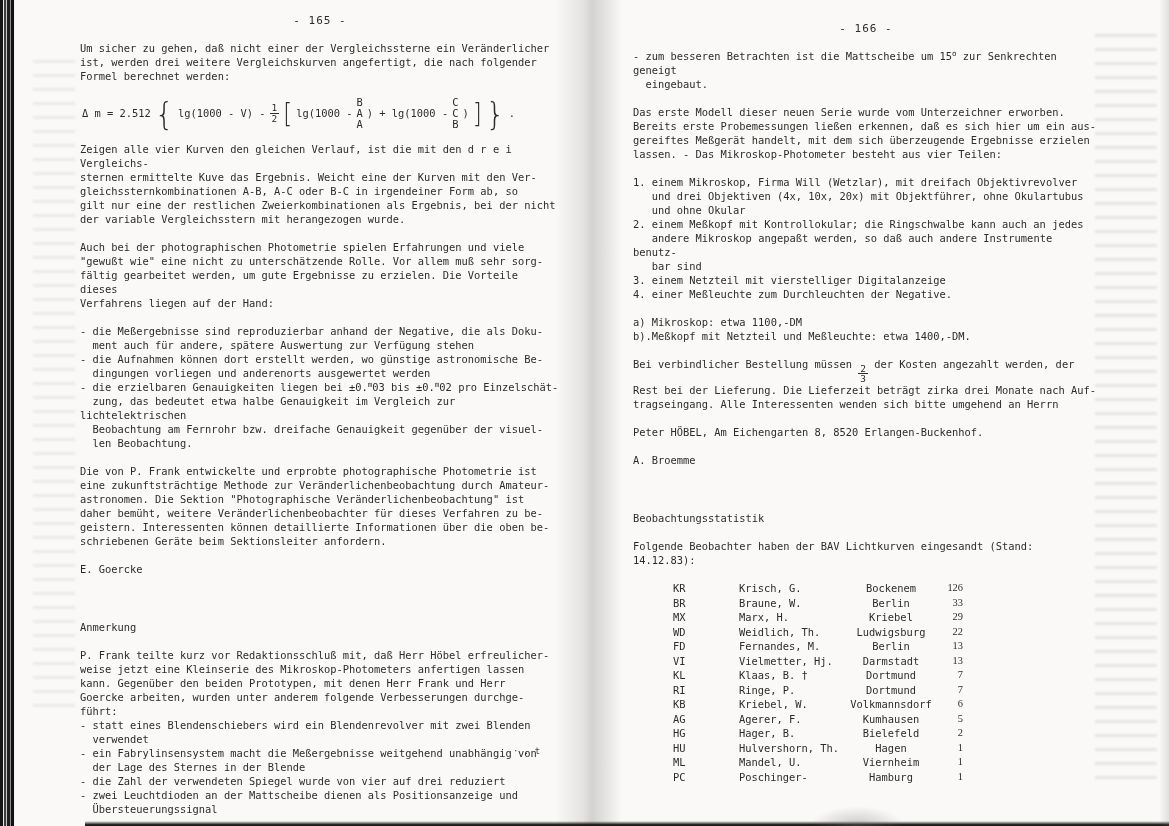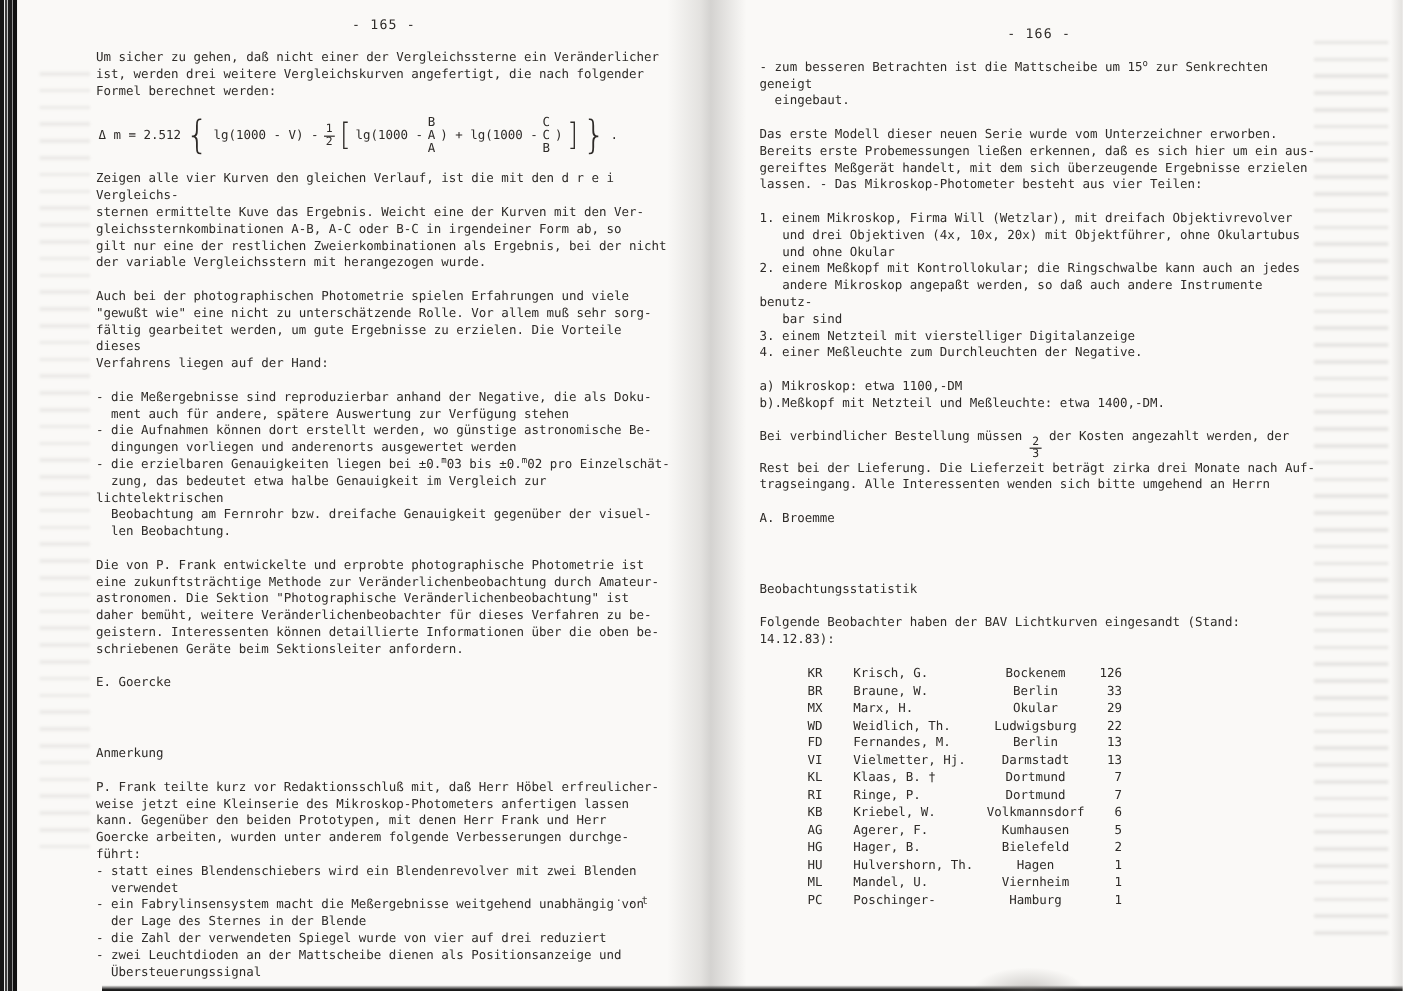--- a/index.html
+++ b/index.html
@@ -54,23 +54,23 @@
   .bracket{font-size:23px;font-weight:300;line-height:1;transform:scaleY(1.12);font-family:"DejaVu Sans",sans-serif;}
   .frac{display:inline-flex;flex-direction:column;align-items:center;font-size:9.5px;line-height:10px;}
   .frac .den{border-top:1px solid #2e2b28;padding:0 2px;}
   .fstack{display:inline-flex;flex-direction:column;align-items:center;font-size:10.4px;line-height:11px;}
   .frac-inline{display:inline-flex;flex-direction:column;align-items:center;font-size:9.5px;line-height:9px;vertical-align:-4px;}
   .frac-inline .den{border-top:1px solid #2e2b28;padding:0 2px;}
 
   .obs-table{margin-bottom:0;}
   .trow{display:flex;font-size:10.4px;line-height:14.5px;padding-left:40px;}
   .tc-code{width:38px;}
-  .tc-name{width:106px;}
+  .tc-name{width:106px;margin-left:28px;}
   .tc-city{width:92px;text-align:center;}
-  .tc-count{width:26px;text-align:right;}
+  .tc-count{width:26px;text-align:right;font-family:Liberation Serif, serif;}
   .corner-mark{position:absolute;left:498px;top:746px;font-size:9px;color:#4a4744;}
 </style>
 </head>
 <body>
 
 <div class="spine"></div>
 
 <div class="page page-left">
   <div class="bleed bleed-left"></div>
   <div class="pageno">- 165 -</div>
@@ -170,20 +170,21 @@
    bar sind
 3. einem Netzteil mit vierstelliger Digitalanzeige
 4. einer Meßleuchte zum Durchleuchten der Negative.</p>
   <p class="pre">a) Mikroskop: etwa 1100,-DM
 b).Meßkopf mit Netzteil und Meßleuchte: etwa 1400,-DM.</p>
 
   <p class="pre"><span>Bei verbindlicher Bestellung müssen </span><span class="frac-inline"><span>2</span><span class="den">3</span></span><span> der Kosten angezahlt werden, der
 Rest bei der Lieferung. Die Lieferzeit beträgt zirka drei Monate nach Auf-
 tragseingang. Alle Interessenten wenden sich bitte umgehend an Herrn</span></p>
 
+  <p>Peter HÖBEL, Am Eichengarten 8, 8520 Erlangen-Buckenhof.</p>
   <p class="sig">A. Broemme</p>
 
   <div class="gap-lg"></div>
   <div><span class="heading">Beobachtungsstatistik</span></div>
   <p>Folgende Beobachter haben der BAV Lichtkurven eingesandt (Stand: 14.12.83):</p>
 
   <div class="obs-table">
     <div class="trow">
         <span class="tc-code">KR</span>
         <span class="tc-name">Krisch, G.</span>
@@ -192,21 +193,21 @@
       </div>
     <div class="trow">
         <span class="tc-code">BR</span>
         <span class="tc-name">Braune, W.</span>
         <span class="tc-city">Berlin</span>
         <span class="tc-count">33</span>
       </div>
     <div class="trow">
         <span class="tc-code">MX</span>
         <span class="tc-name">Marx, H.</span>
-        <span class="tc-city">Okular</span>
+        <span class="tc-city">Kriebel</span>
         <span class="tc-count">29</span>
       </div>
     <div class="trow">
         <span class="tc-code">WD</span>
         <span class="tc-name">Weidlich, Th.</span>
         <span class="tc-city">Ludwigsburg</span>
         <span class="tc-count">22</span>
       </div>
     <div class="trow">
         <span class="tc-code">FD</span>

